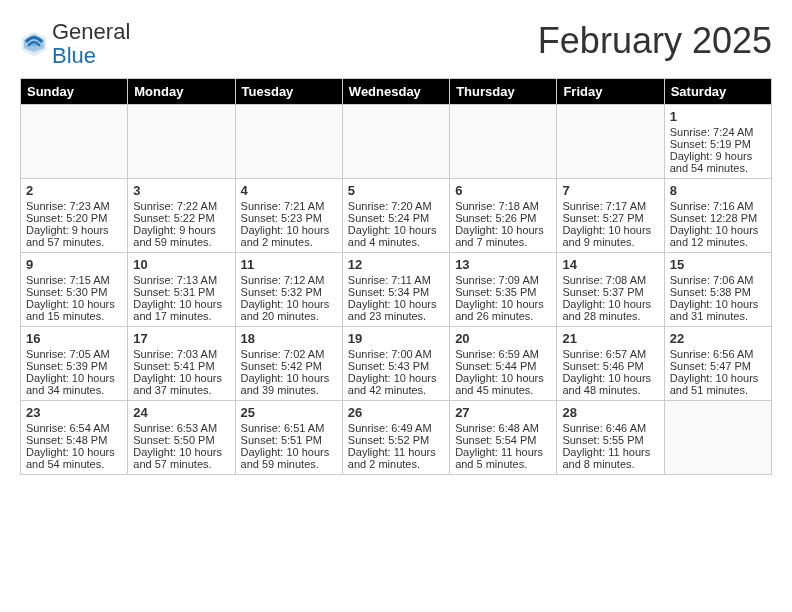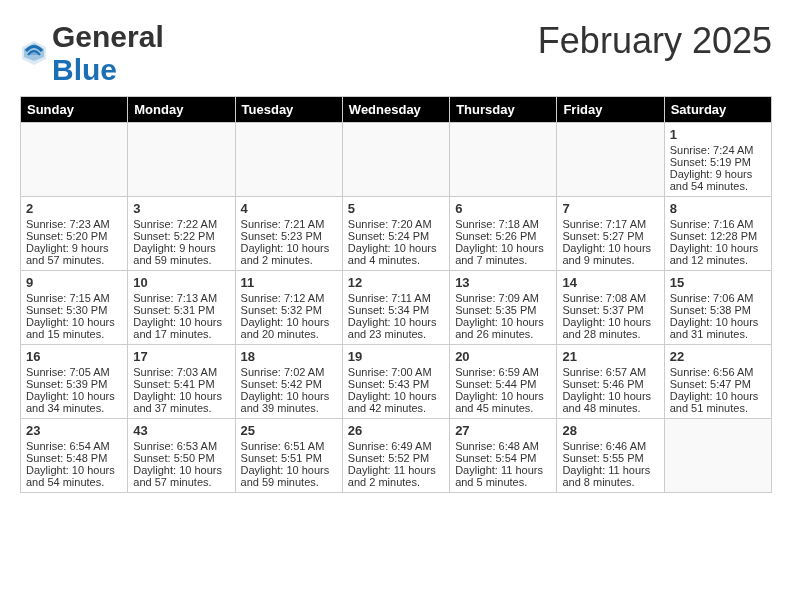--- a/index.html
+++ b/index.html
@@ -14,22 +14,22 @@
       display: flex;
       justify-content: space-between;
       align-items: flex-start;
       margin-bottom: 10px;
     }
     .logo {
       display: flex;
       align-items: center;
     }
     .logo-text {
-      font-size: 30px;
-      font-weight: bold;
+      font-size: 22px;
+      font-weight: normal;
       line-height: 1.1;
     }
     .logo-general { color: #333; }
     .logo-blue { color: #1a6fb5; }
     .logo-icon {
       width: 28px;
       height: 28px;
       margin-right: 4px;
     }
     .title-block { text-align: right; }
@@ -244,21 +244,21 @@
         </td>
       </tr>
       <tr>
         <td>
           <span class="day-num">23</span>
           <div>Sunrise: 6:54 AM</div>
           <div>Sunset: 5:48 PM</div>
           <div>Daylight: 10 hours and 54 minutes.</div>
         </td>
         <td>
-          <span class="day-num">43</span>
+          <span class="day-num">24</span>
           <div>Sunrise: 6:53 AM</div>
           <div>Sunset: 5:50 PM</div>
           <div>Daylight: 10 hours and 57 minutes.</div>
         </td>
         <td>
           <span class="day-num">25</span>
           <div>Sunrise: 6:51 AM</div>
           <div>Sunset: 5:51 PM</div>
           <div>Daylight: 10 hours and 59 minutes.</div>
         </td>

